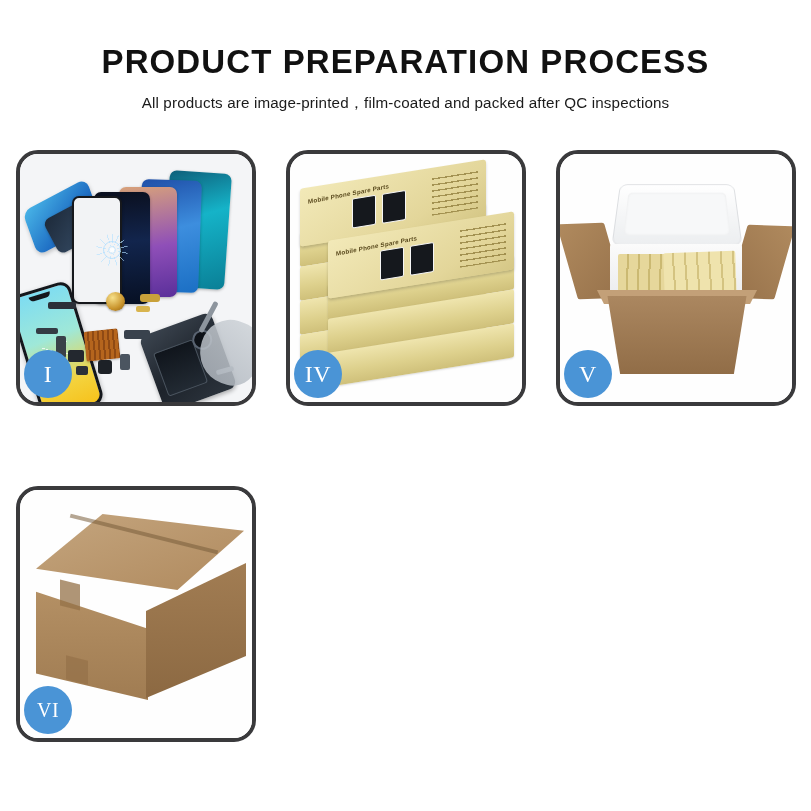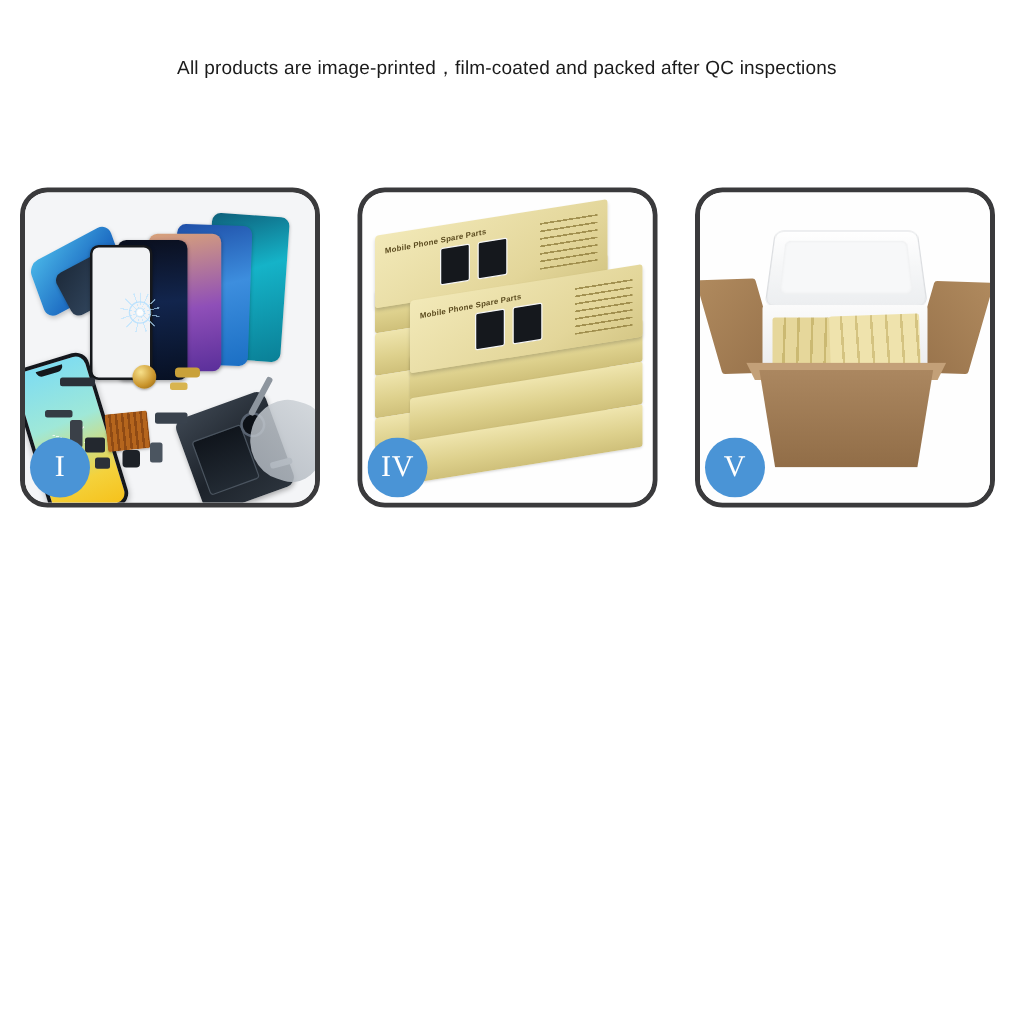--- a/index.html
+++ b/index.html
@@ -21,20 +21,21 @@
   .title {
     font-size: 33px;
     font-weight: 700;
     letter-spacing: 1.1px;
     color: #111111;
     line-height: 1.1;
     white-space: nowrap;
   }
 
   .subtitle {
+    margin-top: 13px;
     font-size: 15.2px;
     font-weight: 400;
     color: #1b1b1b;
     letter-spacing: 0.15px;
     white-space: nowrap;
   }
 
   
   .grid {
     position: absolute;
@@ -595,20 +596,21 @@
     background: rgba(148,113,72,.7);
     transform: skewY(14deg);
   }
 </style>
 </head>
 <body>
 
 <div class="page">
 
   <div class="header">
+    <div class="title">PRODUCT PREPARATION PROCESS</div>
     <div class="subtitle">All products are image-printed，film-coated and packed after QC inspections</div>
   </div>
 
   <div class="grid">
 
     <div class="panel">
       <div class="panel-inner p1">
         <div class="film"></div>
         <div class="film2"></div>
         <div class="ph ph-a"></div>
@@ -677,15 +679,26 @@
         <div class="foamlid"></div>
         <div class="foambox"></div>
         <div class="ybars"></div>
         <div class="ybars2"></div>
         <div class="cartonrim"></div>
         <div class="cartonbody"></div>
       </div>
       <div class="badge">V</div>
     </div>
 
+    <div class="panel">
+      <div class="panel-inner p6">
+        <div class="cb-top"></div>
+        <div class="cb-left"></div>
+        <div class="cb-right"></div>
+        <div class="seam"></div>
+        <div class="tapeA"></div>
+        <div class="tapeB"></div>
+      </div>
+      <div class="badge wide">VI</div>
+    </div>
 
   </div>
 </div>
 
 </body></html>

